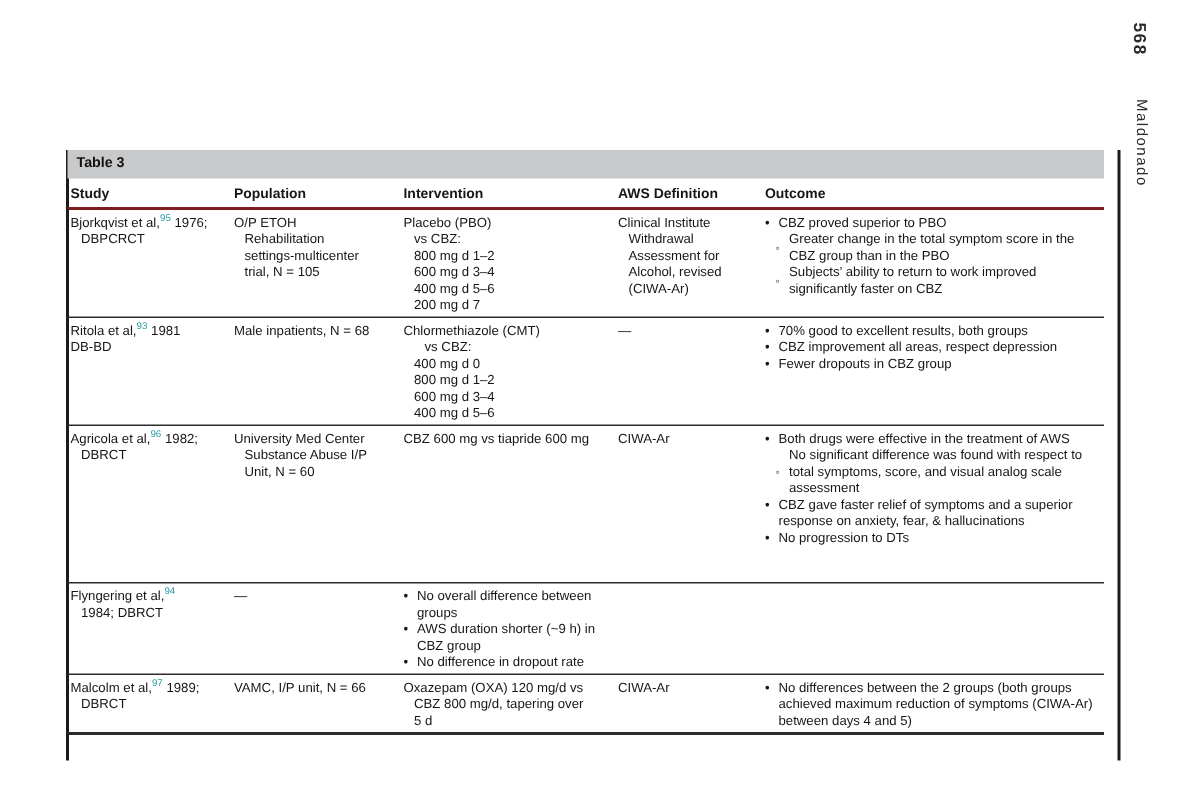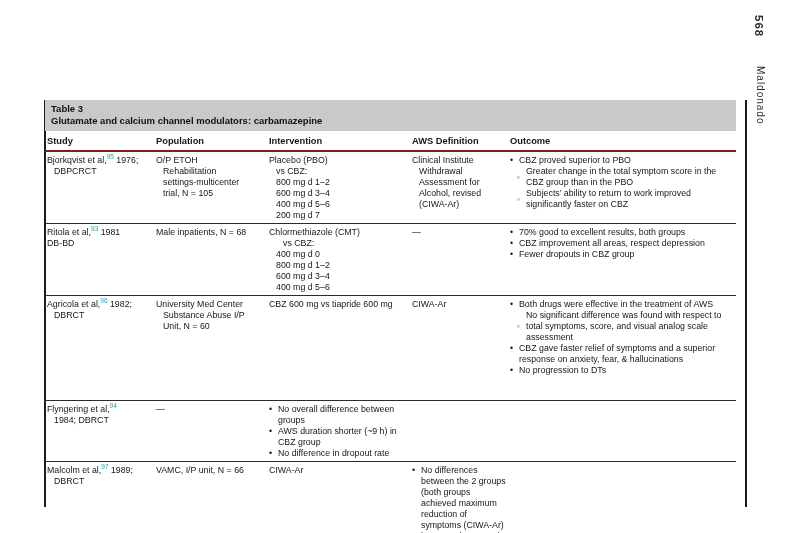--- a/index.html
+++ b/index.html
@@ -54,21 +54,20 @@
   <div class="vline left"></div>
   <div class="vline right"></div>
 
   <div class="margin-rot pagenum">568</div>
   <div class="margin-rot author">Maldonado</div>
 
   <div class="tbl">
 
     <div class="titlebar">
       <div class="t1">Table 3</div>
-      <div class="t2">Glutamate and calcium channel modulators: carbamazepine</div>
     </div>
 
     <div class="colhead">
       <span>Study</span>
       <span>Population</span>
       <span>Intervention</span>
       <span>AWS Definition</span>
       <span>Outcome</span>
     </div>
 
@@ -292,20 +291,31 @@
             <span class="tx">DBRCT</span>
           </div>
         </div>
       <div class="cell">
           <div class="cl i0">
             <span class="tx">VAMC, I/P unit, N = 66</span>
           </div>
         </div>
       <div class="cell">
           <div class="cl i0">
+            <span class="tx">Oxazepam (OXA) 120 mg/d vs</span>
+          </div>
+          <div class="cl i1">
+            <span class="tx">CBZ 800 mg/d, tapering over</span>
+          </div>
+          <div class="cl i1">
+            <span class="tx">5 d</span>
+          </div>
+        </div>
+      <div class="cell">
+          <div class="cl i0">
             <span class="tx">CIWA-Ar</span>
           </div>
         </div>
       <div class="cell">
           <div class="cl i0">
             <span class="mk dot">•</span>
             <span class="tx">No differences between the 2 groups (both groups achieved maximum reduction of symptoms (CIWA-Ar) between days 4 and 5)</span>
           </div>
         </div>
     </div>

